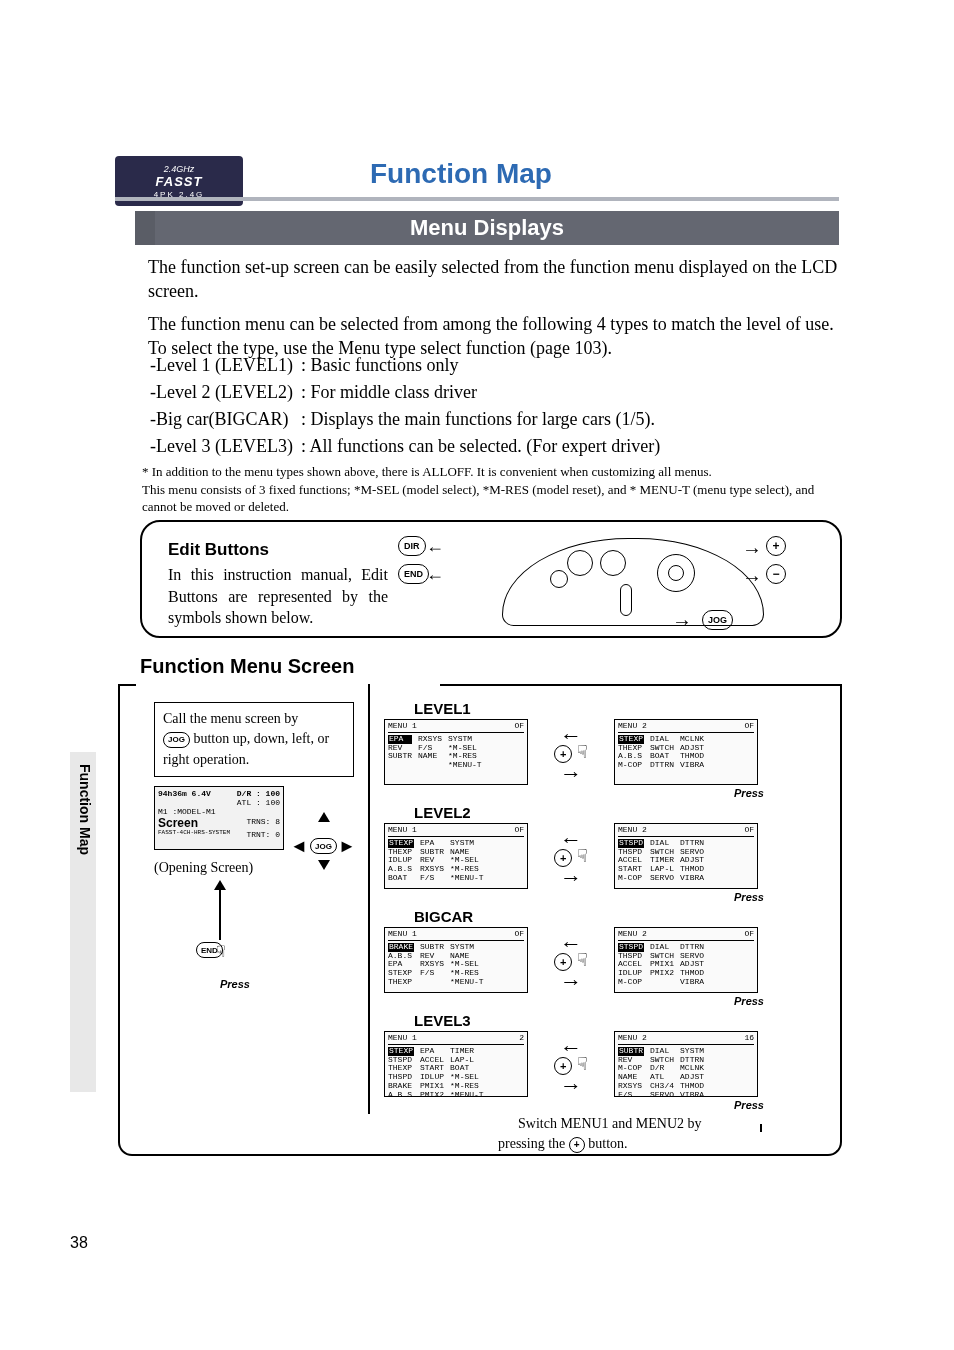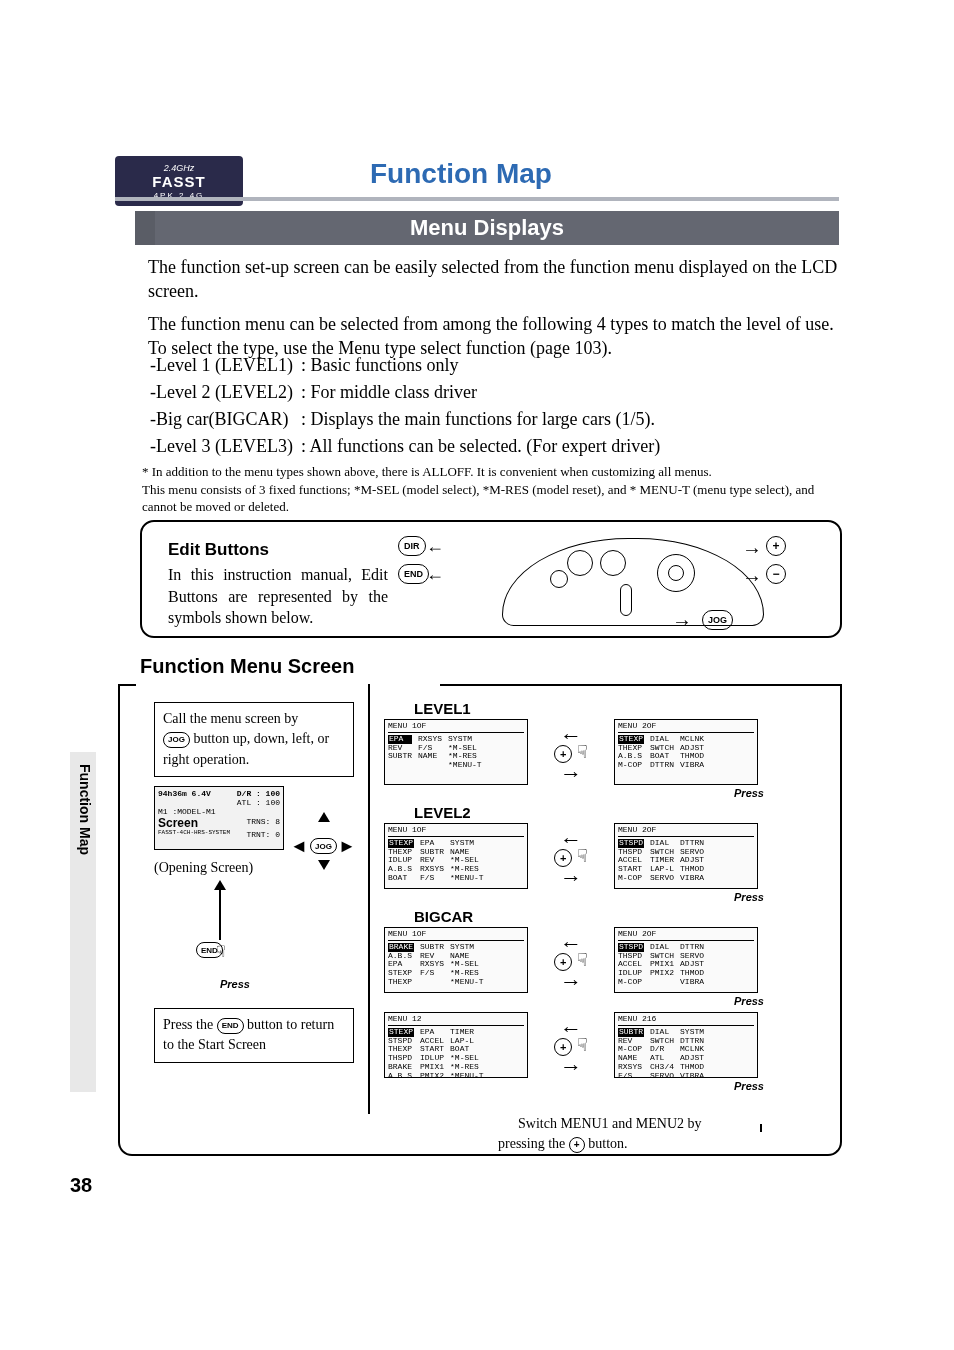--- a/index.html
+++ b/index.html
@@ -1,59 +1,59 @@
 <!DOCTYPE html>
 <html><head>
 <meta charset="utf-8">
 <style>
   html,body{margin:0;padding:0;background:#fff;color:#000;font-family:"Times New Roman",serif}
   .page{width:954px;height:1350px;position:relative;margin:8px auto;background:#fff}
   .logo-box{position:absolute;left:115px;top:148px}
   .logo{width:128px;height:50px;background:#2a2a4a;border-radius:4px;display:flex;flex-direction:column;align-items:center;justify-content:center;color:#fff;font-family:Arial,sans-serif}
   .logo .t1{font-size:9px;font-style:italic}
-  .logo .t2{font-size:15px;font-weight:900;letter-spacing:1px}
+  .logo .t2{font-size:13px;font-weight:900;font-style:italic;letter-spacing:1px}
   .logo .t3{font-size:8px;letter-spacing:2px;margin-top:1px}
   .title{position:absolute;left:370px;top:150px;font-family:Arial,sans-serif;font-weight:bold;font-size:28px;color:#2d6ab3}
   .title-underline{position:absolute;left:115px;top:189px;right:115px;height:4px;background:#b0b4bd}
   .so-box{position:absolute;left:135px;top:203px;right:115px}
   .so-bar{height:34px;background:#646771;color:#fff;font-family:Arial,sans-serif;font-weight:bold;font-size:22px;text-align:center;line-height:34px}
   .body1{position:absolute;left:148px;top:247px;width:690px;font-size:18px;line-height:1.35}
   .levels{position:absolute;left:148px;top:343px;font-size:18px}
   .levels td{padding:2px 6px 2px 0;vertical-align:top}
   .foot{position:absolute;left:142px;top:455px;width:700px;font-size:13px;line-height:1.35}
-  .edit-box{position:absolute;left:140px;top:512px;width:698px;height:114px;border:2px solid #000;border-radius:14px}
+  .edit-box{position:absolute;left:140px;top:512px;width:698px;height:114px;border:2px solid #000;border-radius:20px}
   .edit-title{position:absolute;left:26px;top:18px;font-family:Arial,sans-serif;font-weight:bold;font-size:17px}
   .edit-text{position:absolute;left:26px;top:42px;width:220px;font-size:16px;line-height:1.35;text-align:justify}
   .pill{display:inline-flex;align-items:center;justify-content:center;height:18px;border:1.5px solid #000;border-radius:10px;font-family:Arial,sans-serif;font-weight:bold;font-size:9px;padding:0 5px}
   .circ{display:inline-flex;align-items:center;justify-content:center;width:18px;height:18px;border:1.5px solid #000;border-radius:50%;font-family:Arial,sans-serif;font-weight:bold;font-size:12px;line-height:1}
   .edit-panel{position:absolute;left:310px;top:6px;width:370px;height:100px}
   .btn-outline{position:absolute;border:1.5px solid #000;border-radius:50%;background:#fff}
   .fms{position:absolute;left:140px;top:647px;font-family:Arial,sans-serif;font-weight:bold;font-size:20px}
   .fms-box{position:absolute;left:118px;top:676px;width:720px;height:470px;border-left:2px solid #000;border-right:2px solid #000;border-bottom:2px solid #000;border-radius:0 0 14px 14px}
   .fms-box::before{content:"";position:absolute;left:0;top:0;width:16px;height:2px;background:#000}
   .fms-box::after{content:"";position:absolute;right:0;top:0;width:400px;height:2px;background:#000}
   .instr-box{position:absolute;border:1px solid #000;background:#fff;font-size:14px;padding:6px 8px;line-height:1.45}
   .small-pill{display:inline-flex;align-items:center;justify-content:center;height:14px;border:1px solid #000;border-radius:8px;font-family:Arial,sans-serif;font-weight:bold;font-size:8px;padding:0 4px;vertical-align:middle}
   .lcd{position:absolute;width:130px;height:64px;border:1px solid #000;background:#f2f2f2;font-family:"Courier New",monospace;font-size:8px;padding:2px 3px;line-height:1.15;box-sizing:border-box;overflow:hidden}
   .lcd .hdr{display:flex;justify-content:space-between;font-weight:bold}
   .lcd .row{display:flex;justify-content:space-between}
   .menu-pair{position:absolute}
   .menu-label{font-family:Arial,sans-serif;font-weight:bold;font-size:15px;margin:0 0 2px 30px}
   .menu-screen{display:inline-block;width:144px;height:66px;border:1px solid #000;background:#fafafa;font-family:"Courier New",monospace;font-size:8px;line-height:1.1;padding:2px 3px;box-sizing:border-box;vertical-align:top}
-  .menu-screen .hd{display:flex;border-bottom:1px solid #000;padding-bottom:1px;margin-bottom:2px}
+  .menu-screen .hd{display:flex;justify-content:space-between;border-bottom:1px solid #000;padding-bottom:1px;margin-bottom:2px}
   .menu-screen .cols{display:flex;gap:6px}
   .menu-screen .col{display:flex;flex-direction:column}
   .menu-screen .hl{background:#000;color:#fff;padding:0 1px}
   .arrow-between{display:inline-flex;flex-direction:column;align-items:center;justify-content:center;width:86px;height:66px;vertical-align:top;font-family:Arial,sans-serif}
   .arrow-between .arr{font-size:22px;font-weight:bold;line-height:0.7}
   .arrow-between .hand{font-size:18px}
   .press{font-family:Arial,sans-serif;font-style:italic;font-weight:bold;font-size:11px;text-align:right;margin-top:2px}
   .side-tab{position:absolute;left:70px;top:744px;width:26px;height:340px;background:#e8e8e8}
   .side-tab span{display:block;transform:rotate(90deg);transform-origin:left top;position:absolute;left:23px;top:12px;font-family:Arial,sans-serif;font-weight:bold;font-size:14px;white-space:nowrap}
-  .pagenum{position:absolute;left:70px;top:1166px;font-family:Arial,sans-serif;font-weight:bold;font-size:20px}
+  .pagenum{position:absolute;left:70px;top:1226px;font-family:Arial,sans-serif;font-weight:normal;font-size:16px}
   .caption{position:absolute;font-size:14px}
   .vline{position:absolute;width:2px;background:#000}
   .ah-up{position:absolute;width:0;height:0;border-left:6px solid transparent;border-right:6px solid transparent;border-bottom:10px solid #000}
   .ah-down{position:absolute;width:0;height:0;border-left:6px solid transparent;border-right:6px solid transparent;border-top:10px solid #000}
   .so-strip{position:absolute;left:0;top:0;width:20px;height:34px;background:#5a5d66}
 </style>
 </head>
 <body>
 
 <div class="page">
@@ -167,25 +167,20 @@
     <span class="ah-down" style="left:198px;top:176px"></span>
 
     <div class="caption" style="left:34px;top:176px">(Opening Screen)</div>
 
     <div class="vline" style="left:99px;top:200px;height:56px"></div>
     <span class="ah-up" style="left:94px;top:196px"></span>
     <span class="small-pill" style="position:absolute;left:76px;top:258px">END</span>
     <span style="position:absolute;left:96px;top:258px;font-size:16px">☟</span>
     <div class="press" style="position:absolute;left:100px;top:292px">Press</div>
 
-    <div class="instr-box" style="left:34px;top:324px;width:182px">
-      <span>Press the</span>
-      <span class="small-pill">END</span>
-      <span>button to return to the Start Screen</span>
-    </div>
 
     <div style="position:absolute;left:248px;top:0;width:2px;height:430px;background:#000"></div>
 
     <div id="menu-container">
         <div class="menu-pair" style="left: 264px; top: 16px;">
           <div class="menu-label">LEVEL1</div>
           <div><div class="menu-screen"><div class="hd">
                 <span>MENU 1</span>
                 <span>OF</span>
               </div><div class="cols">
@@ -344,20 +339,21 @@
                   <span>DTTRN</span>
                   <span>SERVO</span>
                   <span>ADJST</span>
                   <span>THMOD</span>
                   <span>VIBRA</span>
                 </div>
               </div></div></div>
           <div class="press" style="width: 380px;">Press</div>
         </div>
         <div class="menu-pair" style="left: 264px; top: 328px;">
+          <div class="menu-label">LEVEL3</div>
           <div><div class="menu-screen"><div class="hd">
                 <span>MENU 1</span>
                 <span>2</span>
               </div><div class="cols">
                 <div class="col">
                   <span class="hl">STEXP</span>
                   <span>STSPD</span>
                   <span>THEXP</span>
                   <span>THSPD</span>
                   <span>BRAKE</span>

